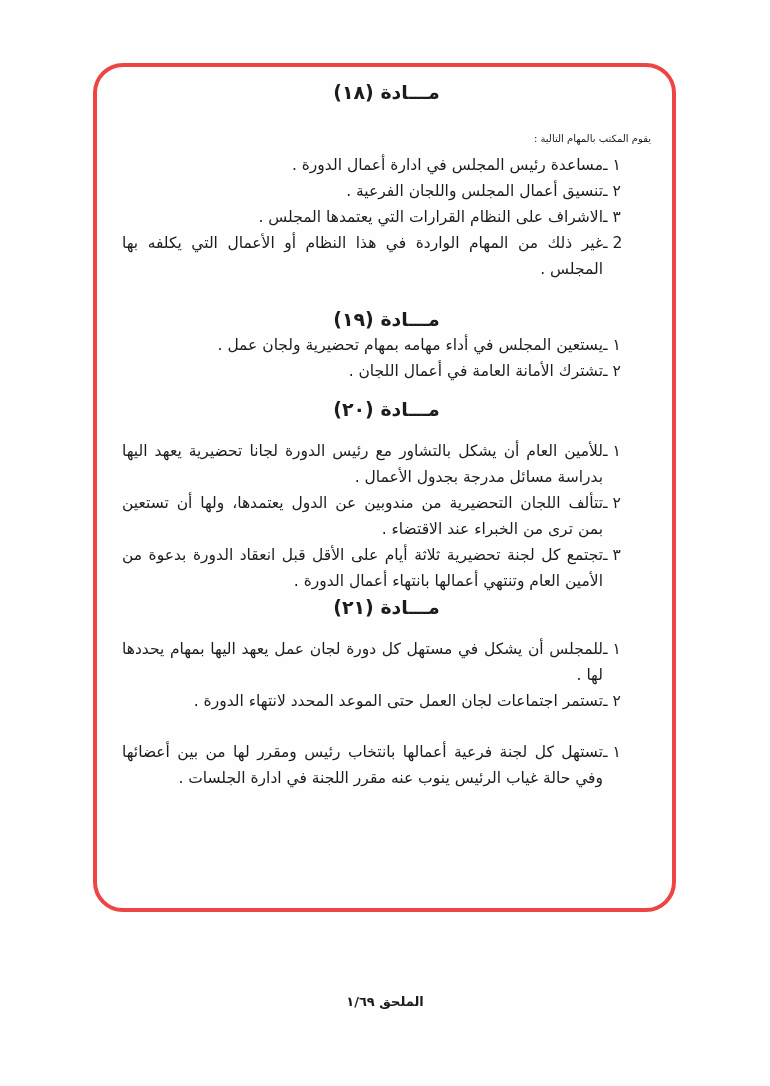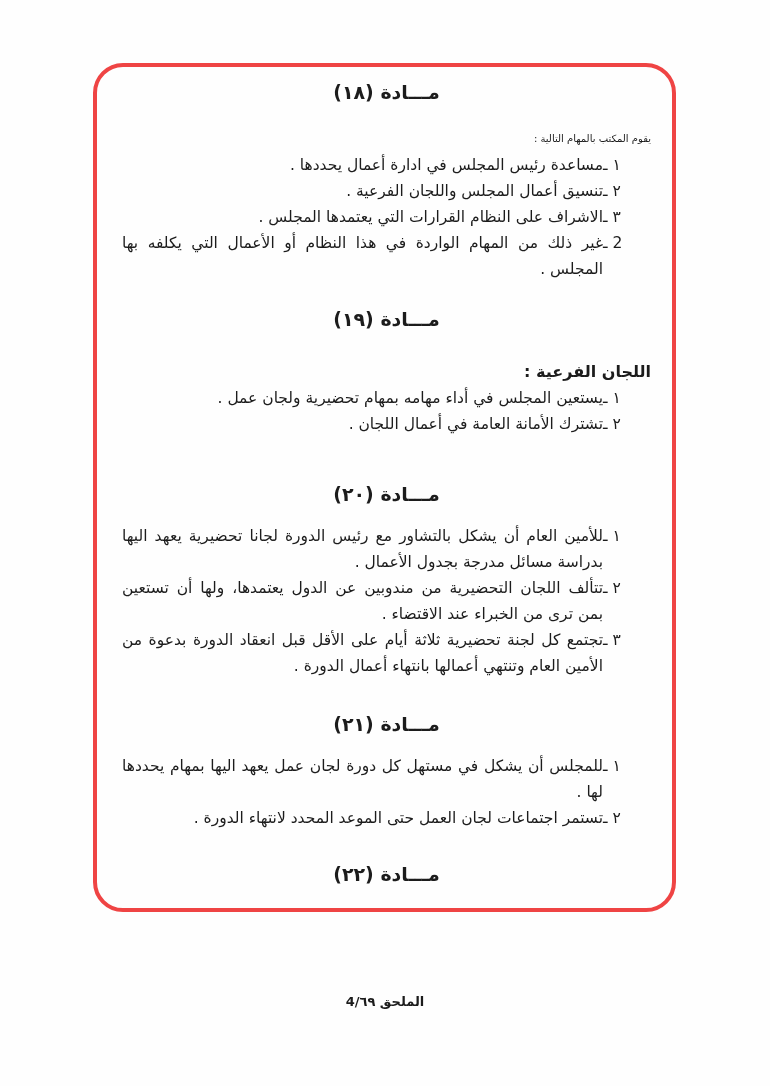--- a/index.html
+++ b/index.html
@@ -54,23 +54,23 @@
     text-align: left;
   }
   .item .txt {
     flex: 1;
     text-align: justify;
   }
   
   .mt-intro18 { margin-top: 21px; }
   .mt-t19     { margin-top: 24px; }
   .mt-h19     { margin-top: 27px; }
-  .mt-t20     { margin-top: 44px; }
+  .mt-t20     { margin-top: 12px; }
   .mt-items20 { margin-top: 16px; }
-  .mt-t21     { margin-top: 32px; }
+  .mt-t21     { }
   .mt-items21 { margin-top: 16px; }
   .mt-t22     { margin-top: 30px; }
   .mt-items22 { margin-top: 25px; }
   .footer {
     position: absolute;
     left: 0;
     right: 0;
     top: 990px;
     text-align: center;
     direction: rtl;
@@ -83,39 +83,38 @@
 <body>
 
 <div class="page">
   <div class="doc-box">
 
     <section>
       <h2 class="article-title">مـــادة (١٨)</h2>
       <p class="intro mt-intro18">يقوم المكتب بالمهام التالية :</p>
       <div class="item">
         <span class="num">١ ـ</span>
-        <span class="txt">مساعدة رئيس المجلس في ادارة أعمال يحددها .</span>
+        <span class="txt">مساعدة رئيس المجلس في ادارة أعمال الدورة .</span>
       </div>
       <div class="item">
         <span class="num">٢ ـ</span>
         <span class="txt">تنسيق أعمال المجلس واللجان الفرعية .</span>
       </div>
       <div class="item">
         <span class="num">٣ ـ</span>
         <span class="txt">الاشراف على النظام القرارات التي يعتمدها المجلس .</span>
       </div>
       <div class="item">
         <span class="num">2 ـ</span>
         <span class="txt">غير ذلك من المهام الواردة في هذا النظام أو الأعمال التي يكلفه بها المجلس .</span>
       </div>
     </section>
 
     <section>
       <h2 class="article-title mt-t19">مـــادة (١٩)</h2>
-      <p class="sub-heading mt-h19">اللجان الفرعية :</p>
       <div class="item">
         <span class="num">١ ـ</span>
         <span class="txt">يستعين المجلس في أداء مهامه بمهام تحضيرية ولجان عمل .</span>
       </div>
       <div class="item">
         <span class="num">٢ ـ</span>
         <span class="txt">تشترك الأمانة العامة في أعمال اللجان .</span>
       </div>
     </section>
 
@@ -141,25 +140,24 @@
         <span class="num">١ ـ</span>
         <span class="txt">للمجلس أن يشكل في مستهل كل دورة لجان عمل يعهد اليها بمهام يحددها لها .</span>
       </div>
       <div class="item">
         <span class="num">٢ ـ</span>
         <span class="txt">تستمر اجتماعات لجان العمل حتى الموعد المحدد لانتهاء الدورة .</span>
       </div>
     </section>
 
     <section>
-      <h2 class="article-title mt-t22">مـــادة (٢٢)</h2>
       <div class="item mt-items22">
         <span class="num">١ ـ</span>
         <span class="txt">تستهل كل لجنة فرعية أعمالها بانتخاب رئيس ومقرر لها من بين أعضائها وفي حالة غياب الرئيس ينوب عنه مقرر اللجنة في ادارة الجلسات .</span>
       </div>
     </section>
 
   </div>
 
   <div class="footer">
-    <div>الملحق 4/٦٩</div>
+    <div>الملحق ١/٦٩</div>
   </div>
 </div>
 
 </body></html>

